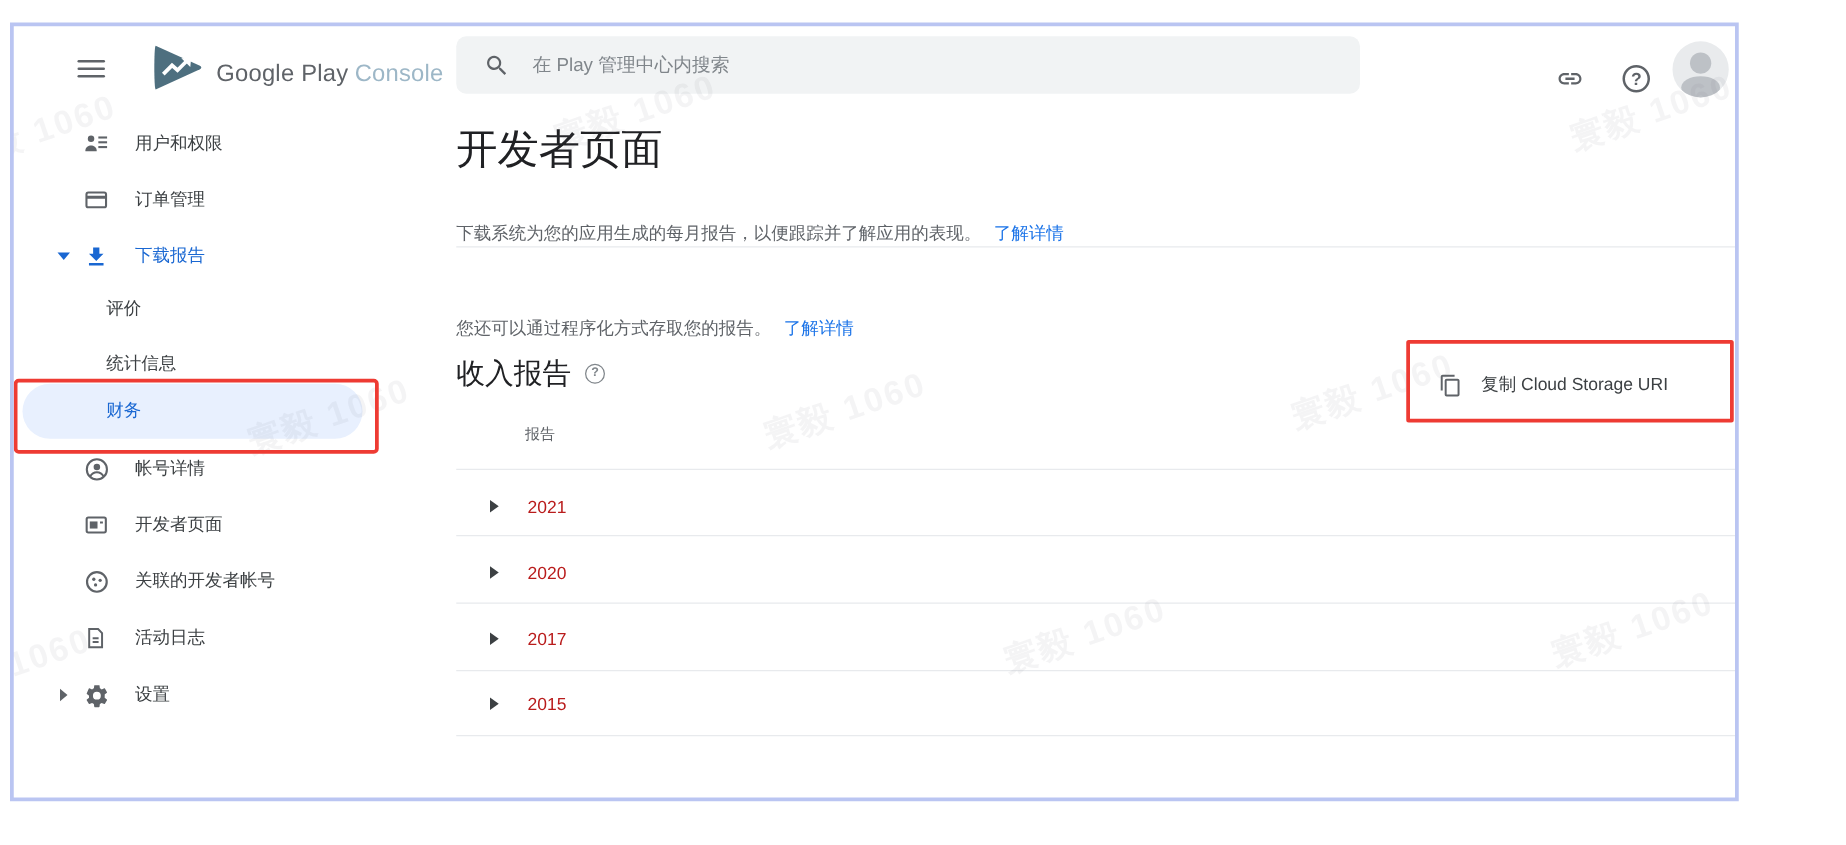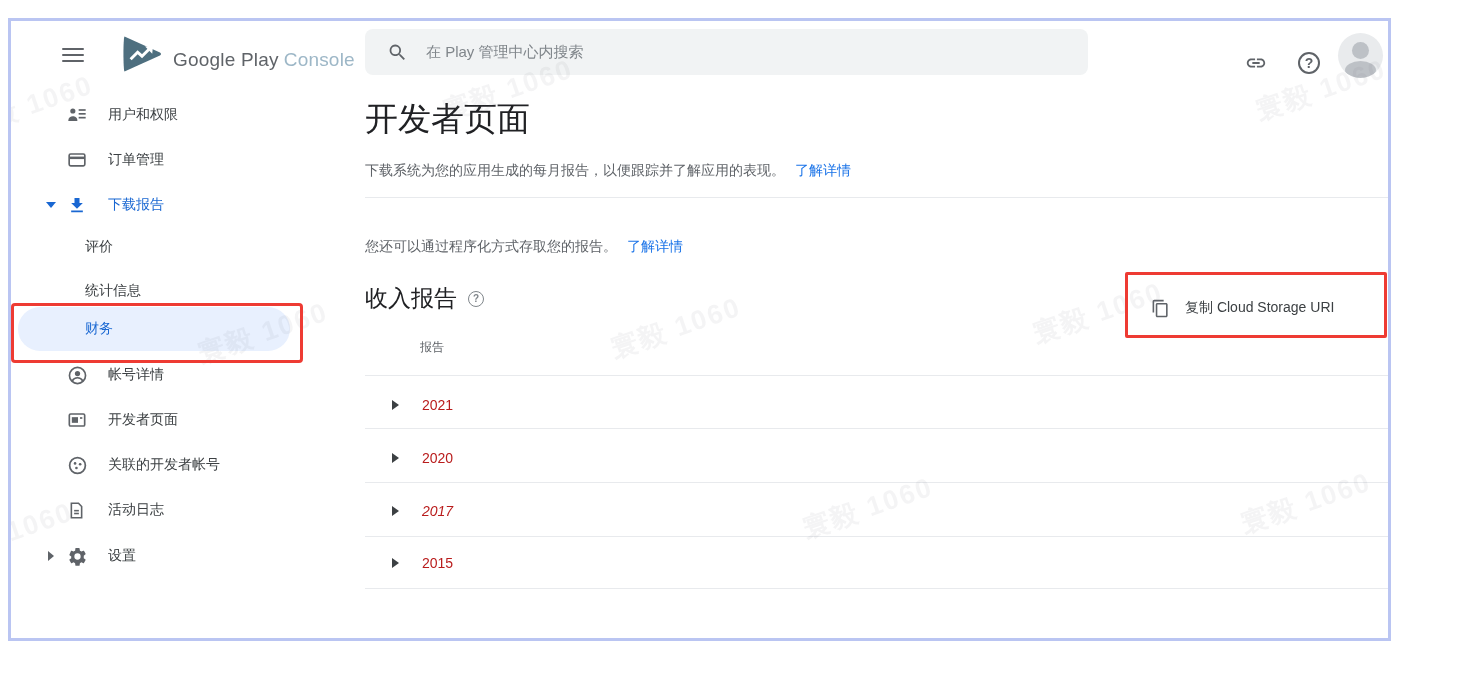--- a/index.html
+++ b/index.html
@@ -45,21 +45,21 @@
   .side-sub { padding-left: 74px; }
   .side-item.active { color: #1967d2; }
   .pill {
     left: 7px; width: 272px; height: 44px; background: #e8f0fe; border-radius: 24px;
     padding-left: 67px; color: #1967d2;
   }
   .tri-down-blue { width:0; height:0; border-left:5px solid transparent; border-right:5px solid transparent; border-top:6px solid #1967d2; }
   .tri-right-gray { width:0; height:0; border-top:5px solid transparent; border-bottom:5px solid transparent; border-left:6px solid #5f6368; }
   
   .page-title { position: absolute; left: 354px; top: 76px; font-size: 33px; font-weight: 500; color: #202124; }
-  .text-row { position: absolute; left: 354px; font-size: 14px; color: #5f6368; white-space: nowrap; }
+  .text-row { position: absolute; left: 354px; font-size: 14px; color: #5f6368; white-space: nowrap; margin-top: 16px; }
   .link { color: #1a73e8; margin-left: 10px; cursor: pointer; }
   .hr { position: absolute; left: 354px; width: 1023px; height: 1px; background: #e8eaed; }
   .section-title { position: absolute; left: 354px; top: 262px; font-size: 23px; color: #202124; display: flex; align-items: center; }
   .q-circle {
     width: 16px; height: 16px; border: 1.5px solid #80868b; border-radius: 50%;
     color: #80868b; font-size: 10px; font-weight: bold; display: flex; align-items: center;
     justify-content: center; margin-left: 11px; cursor: pointer;
   }
   .copy-btn {
     position: absolute; left: 1140px; top: 267px; height: 40px; display: flex;
@@ -279,21 +279,21 @@
     <span class="yr">2021</span>
   </div>
   <div class="hr" style="top:407px;"></div>
 
   <div class="t-row" style="top:414px;">
     <span class="tri"></span>
     <span class="yr">2020</span>
   </div>
   <div class="hr" style="top:461px;"></div>
 
-  <div class="t-row" style="top:467px;font-style:italic;">
+  <div class="t-row" style="top:467px;">
     <span class="tri"></span>
     <span class="yr">2017</span>
   </div>
   <div class="hr" style="top:515px;"></div>
 
   <div class="t-row" style="top:519px;">
     <span class="tri"></span>
     <span class="yr">2015</span>
   </div>
   <div class="hr" style="top:567px;"></div>

